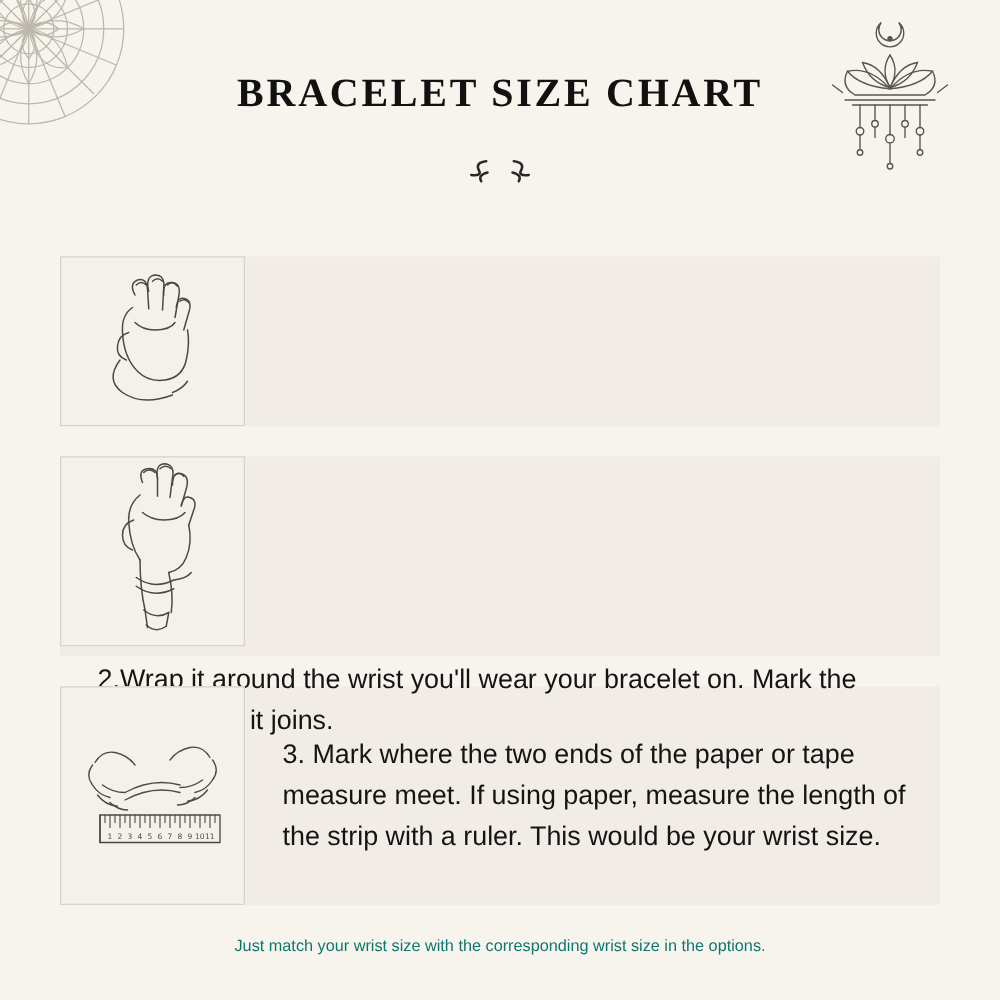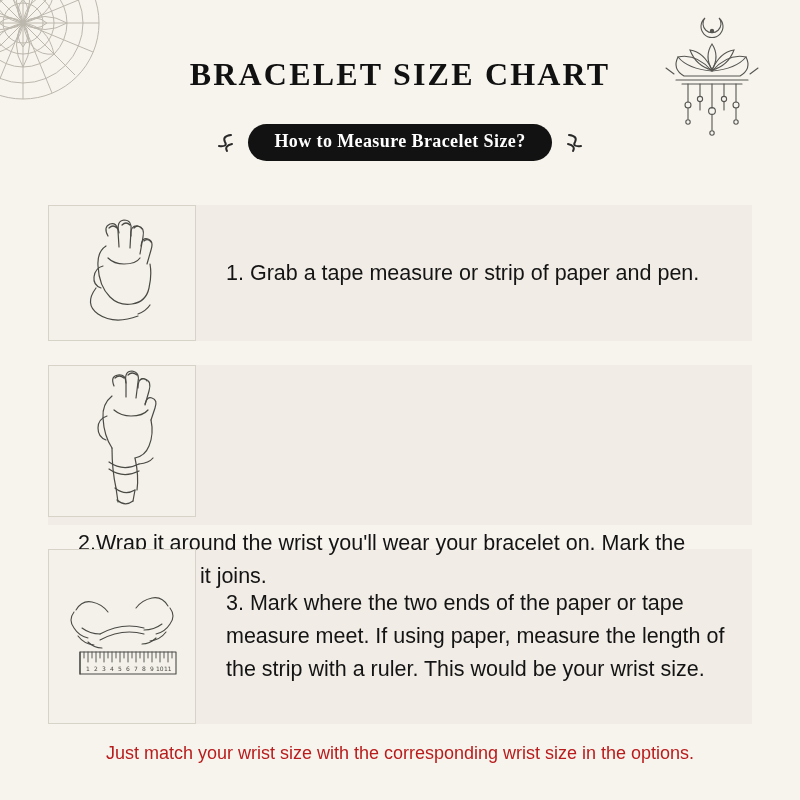--- a/index.html
+++ b/index.html
@@ -118,22 +118,22 @@
   .step-2 { height: 160px; flex-direction: column; }
   .step-3 { height: 175px; }
 
   
   .footer {
     position: absolute;
     bottom: 36px;
     left: 0;
     width: 800px;
     text-align: center;
-    font-size: 18px;
-    color: #b91c1c;
+    font-size: 13px;
+    color: #0f766e;
   }
 
   svg { display: block; }
 </style>
 </head>
 <body>
 
 <div class="mandala">
   <svg viewBox="0 0 170 170" width="170" height="170">
     <g stroke="#8c8578" stroke-width="1" fill="none">
@@ -226,21 +226,20 @@
 
 <div class="subtitle-row">
   <span class="flourish">
     <svg viewBox="0 0 26 26" width="26" height="26">
       <g stroke="#141414" stroke-width="2" fill="none" stroke-linecap="round">
         <path d="M21 5 q-9 1 -6 7 q3 5 -6 4"></path>
         <path d="M22 14 q-8 2 -5 7"></path>
       </g>
     </svg>
   </span>
-  <span class="pill">How to Measure Bracelet Size?</span>
   <span class="flourish">
     <svg viewBox="0 0 26 26" width="26" height="26">
       <g stroke="#141414" stroke-width="2" fill="none" stroke-linecap="round">
         <path d="M5 5 q9 1 6 7 q-3 5 6 4"></path>
         <path d="M4 14 q8 2 5 7"></path>
       </g>
     </svg>
   </span>
 </div>
 
@@ -266,21 +265,20 @@
           <path d="M46 44 q6 6 16 6 q12 0 16 -6"></path>
 
           <path d="M41 52 q-8 2 -9 11 q-1 8 7 11"></path>
 
           <path d="M34 74 q-12 16 2 26 q16 11 40 2"></path>
           <path d="M76 100 q8 -3 12 -9"></path>
         </g>
       </svg>
       </span>
     </div>
-    <div class="step-text">1. Grab a tape measure or strip of paper and pen.</div>
   </div>
 
   <div class="step step-2">
     <div class="step-figure">
       <span>
       <svg viewBox="0 0 120 150" width="120" height="150">
         <g stroke="#4a4a45" stroke-width="1.2" fill="none" stroke-linecap="round" stroke-linejoin="round">
 
           <path d="M52 20 q-4 -10 4 -11 q8 -1 8 8 l0 14"></path>
           <path d="M64 17 q-2 -12 6 -12 q8 1 6 11 l-2 16"></path>

